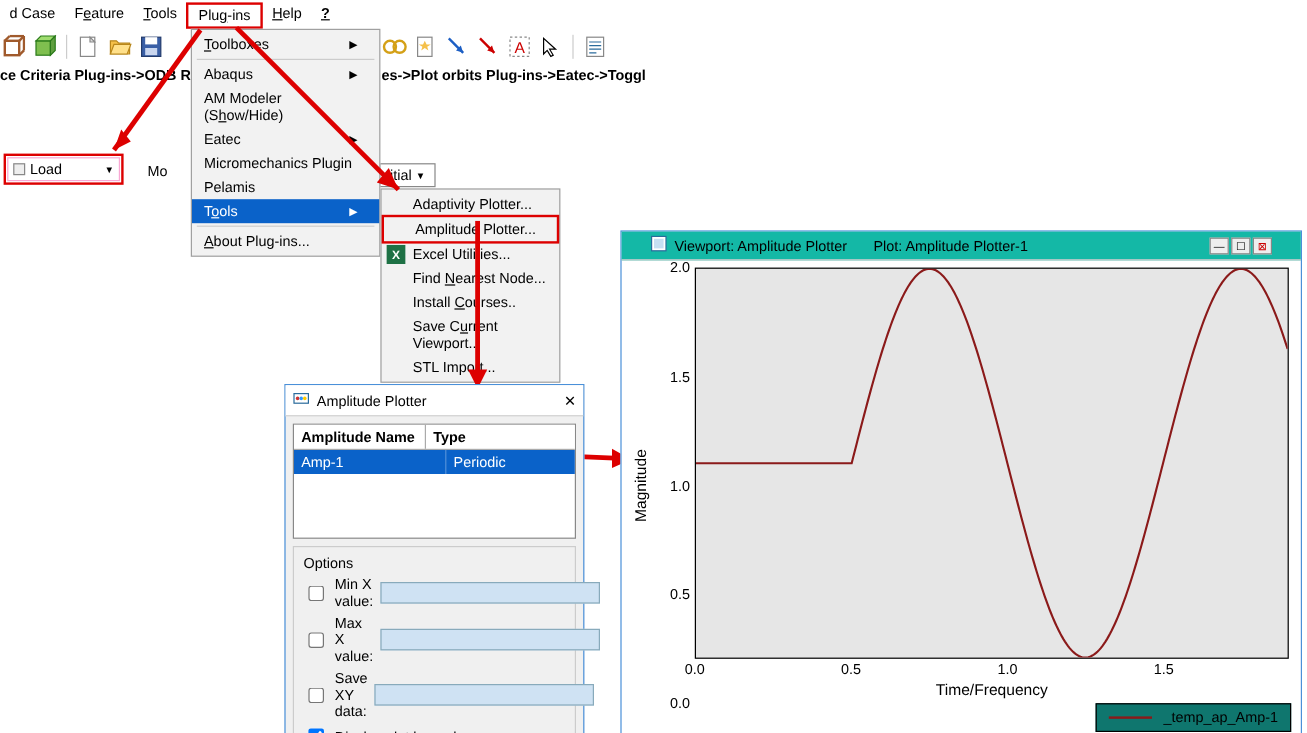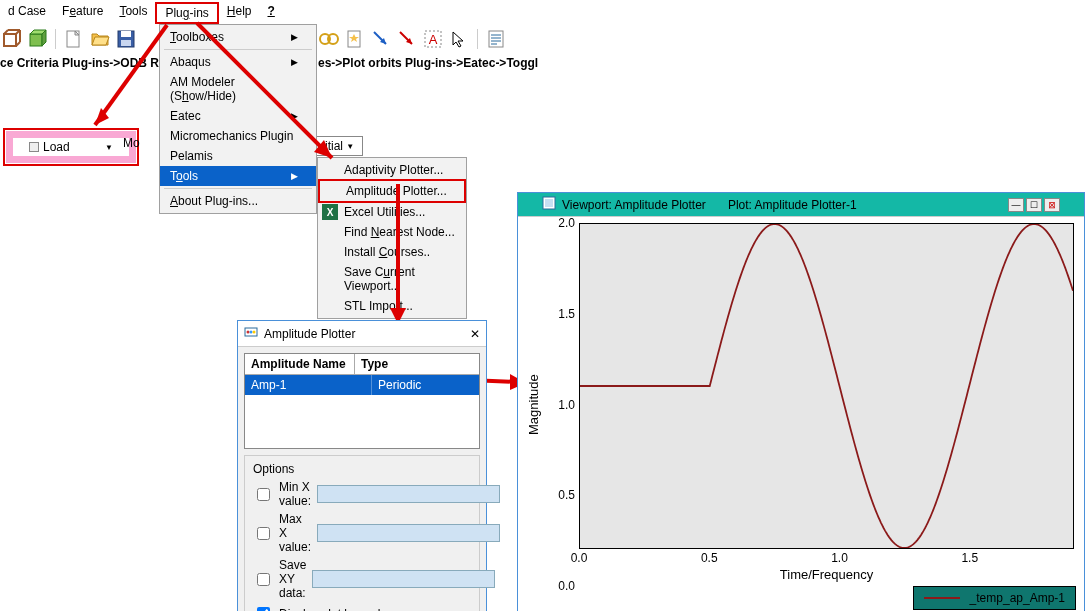--- a/index.html
+++ b/index.html
@@ -13,21 +13,21 @@
   
   .toolbar { position: absolute; top: 28px; left: 0; display: flex; gap: 4px; align-items: center; }
   .toolbar .sep { width: 1px; height: 20px; background: #ccc; margin: 0 3px; }
   .toolbar .icon { width: 22px; height: 22px; display: flex; align-items: center; justify-content: center; }
   
   
   .breadcrumb { position: absolute; top: 56px; left: 0; font-size: 12px; font-weight: bold; }
   
   
   .load-box { position: absolute; top: 128px; left: 3px; border: 2px solid #d00; padding: 1px; }
-  .load-dd { border: 7px solid #f9a8d4; padding: 2px 16px; display: flex; align-items: center; gap: 4px; background: #fff; }
+  .load-dd { border: 1px solid #f9a8d4; padding: 2px 4px; display: flex; align-items: center; gap: 4px; background: #fff; }
   .load-dd .knob { width: 10px; height: 10px; border: 1px solid #888; background: #eee; }
   .load-dd .v { font-size: 8px; }
   
   .mo { position: absolute; top: 136px; left: 123px; }
   .itial-box { position: absolute; top: 136px; left: 316px; border: 1px solid #888; padding: 2px 8px; display: flex; align-items: center; }
   
   
   .menu1 { position: absolute; top: 24px; left: 159px; width: 158px; background: #f2f2f2; border: 1px solid #a0a0a0; padding: 2px 0; }
   .menu1 .row { padding: 3px 18px 3px 10px; display: flex; justify-content: space-between; align-items: center; position: relative; }
   .menu1 .row.sel { background: #0a62c9; color: #fff; }

